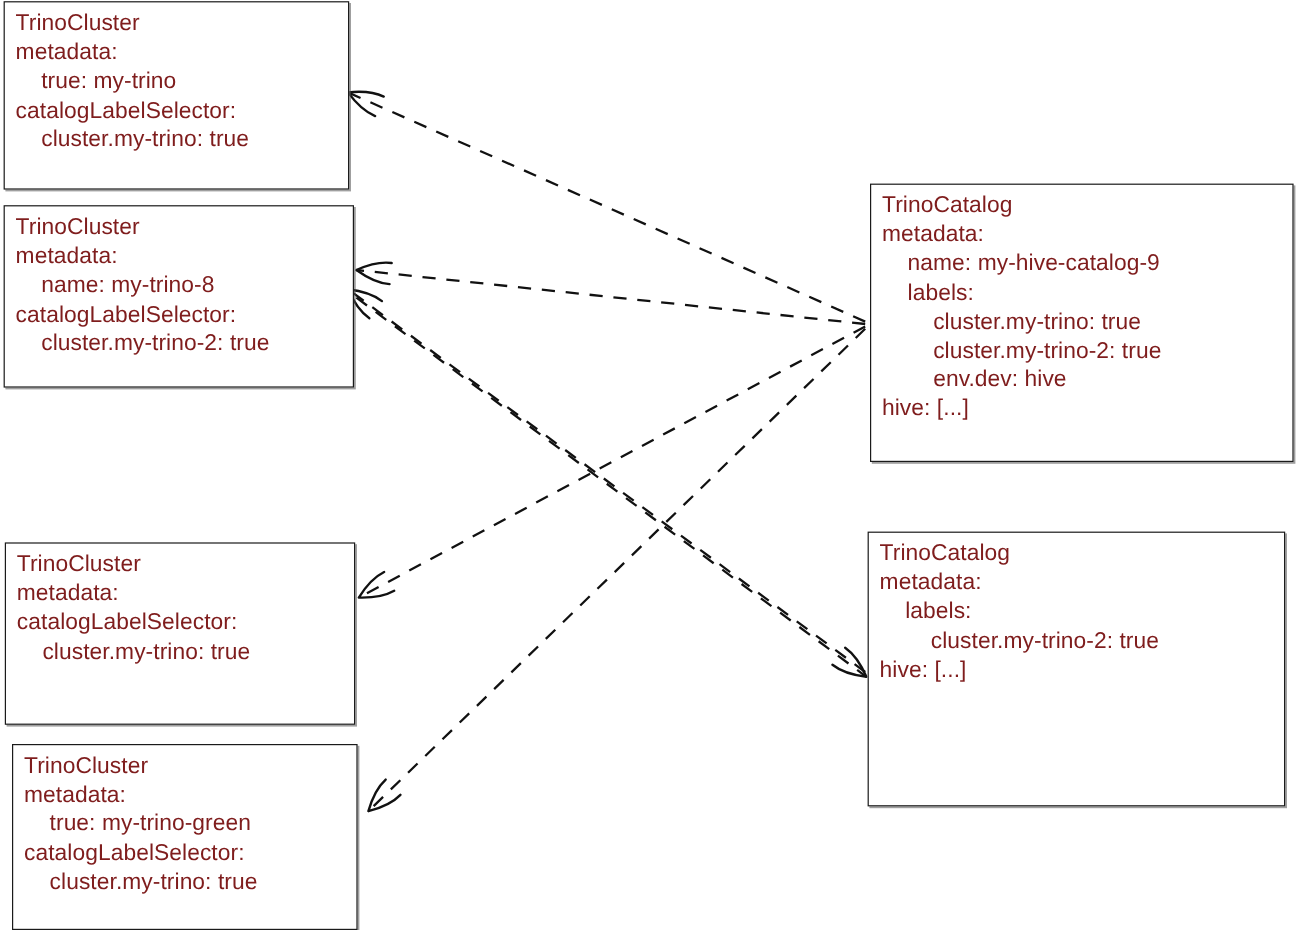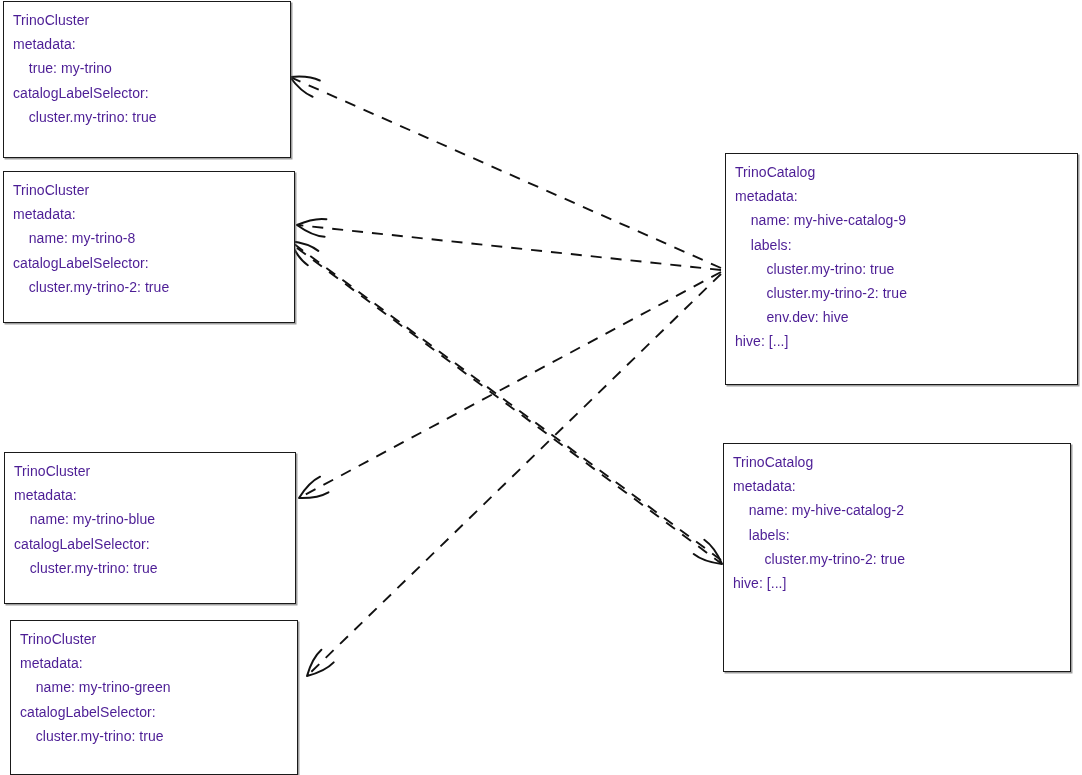--- a/index.html
+++ b/index.html
@@ -20,23 +20,23 @@
     box-sizing: border-box;
     background: #ffffff;
     border: 1.6px solid #1a1a1a;
     box-shadow: 1.5px 1.5px 0 0 rgba(80,80,80,0.55);
   }
   .node .lines {
     padding: 6px 8px 6px 9px;
   }
   .line {
     font-family: "Liberation Sans", sans-serif;
-    font-size: 14px;
+    font-size: 19px;
     line-height: 24.2px;
-    color: #4c1d95;
+    color: #7f1d1d;
     white-space: pre;
     letter-spacing: 0.05px;
   }
   #edges {
     position: absolute;
     left: 0;
     top: 0;
     width: 1082px;
     height: 775px;
     pointer-events: none;
@@ -104,51 +104,49 @@
           <div class="line">metadata:</div>
           <div class="line">    name: my-trino-8</div>
           <div class="line">catalogLabelSelector:</div>
           <div class="line">    cluster.my-trino-2: true</div>
         </div>
       </div>
       <div class="node" style="left: 4px; top: 452px; width: 292px; height: 152px;">
         <div class="lines">
           <div class="line">TrinoCluster</div>
           <div class="line">metadata:</div>
-          <div class="line">    name: my-trino-blue</div>
           <div class="line">catalogLabelSelector:</div>
           <div class="line">    cluster.my-trino: true</div>
         </div>
       </div>
       <div class="node" style="left: 10px; top: 620px; width: 288px; height: 155px;">
         <div class="lines">
           <div class="line">TrinoCluster</div>
           <div class="line">metadata:</div>
-          <div class="line">    name: my-trino-green</div>
+          <div class="line">    true: my-trino-green</div>
           <div class="line">catalogLabelSelector:</div>
           <div class="line">    cluster.my-trino: true</div>
         </div>
       </div>
       <div class="node" style="left: 725px; top: 153px; width: 353px; height: 232px;">
         <div class="lines">
           <div class="line">TrinoCatalog</div>
           <div class="line">metadata:</div>
           <div class="line">    name: my-hive-catalog-9</div>
           <div class="line">    labels:</div>
           <div class="line">        cluster.my-trino: true</div>
           <div class="line">        cluster.my-trino-2: true</div>
           <div class="line">        env.dev: hive</div>
           <div class="line">hive: [...]</div>
         </div>
       </div>
       <div class="node" style="left: 723px; top: 443px; width: 348px; height: 229px;">
         <div class="lines">
           <div class="line">TrinoCatalog</div>
           <div class="line">metadata:</div>
-          <div class="line">    name: my-hive-catalog-2</div>
           <div class="line">    labels:</div>
           <div class="line">        cluster.my-trino-2: true</div>
           <div class="line">hive: [...]</div>
         </div>
       </div>
     </div>
 
 </div>
 
 </body></html>

